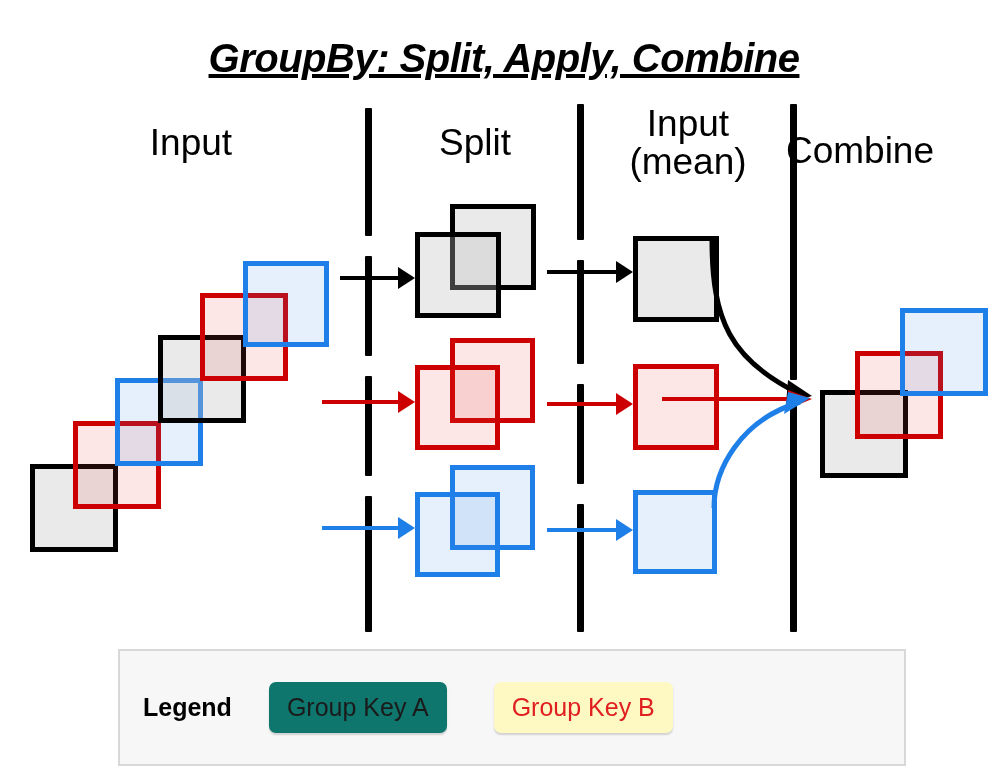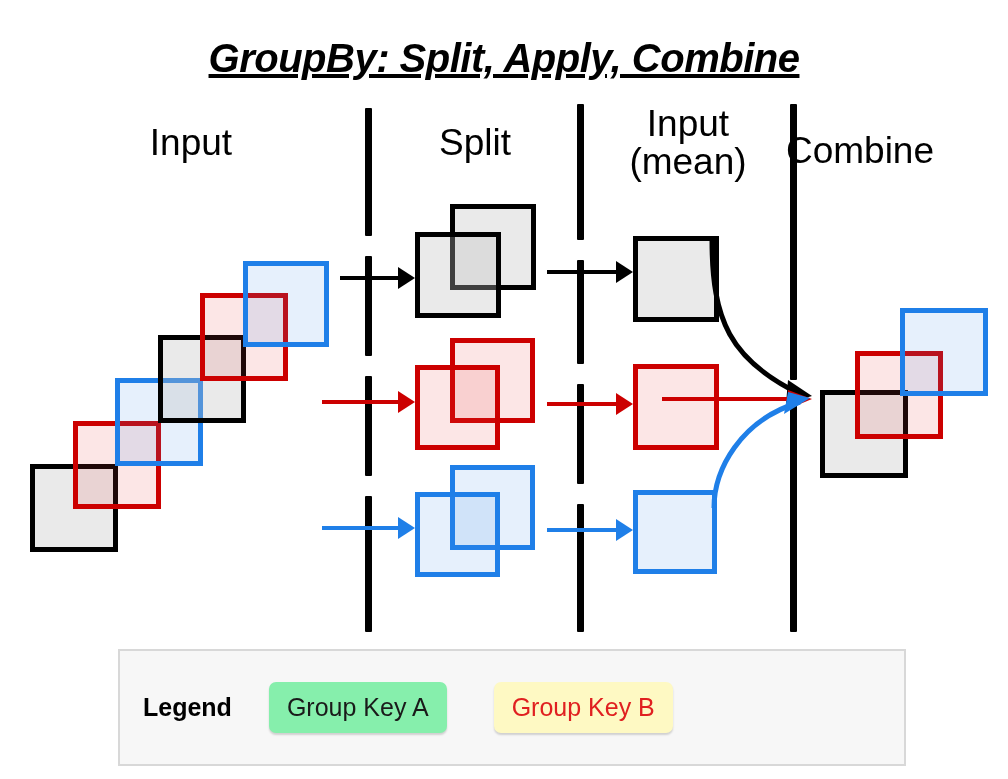--- a/index.html
+++ b/index.html
@@ -126,21 +126,21 @@
     white-space: nowrap;
   }
   .chip {
     font-size: 25px;
     padding: 11px 18px;
     border-radius: 7px;
     margin-right: 47px;
     white-space: nowrap;
     box-shadow: 0 2px 2px rgba(0,0,0,0.16);
   }
-  .chip.k-a { background: #86efac; color: #1a1a1a; }
+  .chip.k-a { background: #0f766e; color: #1a1a1a; }
   .chip.k-b { background: #fef9c3; color: #e02020; }
   .chip.k-c { background: #dceafb; color: #1f7fe8; }
 </style>
 </head>
 <body>
 
 <div id="stage">
 
   <div id="title">GroupBy: Split, Apply, Combine</div>
 

